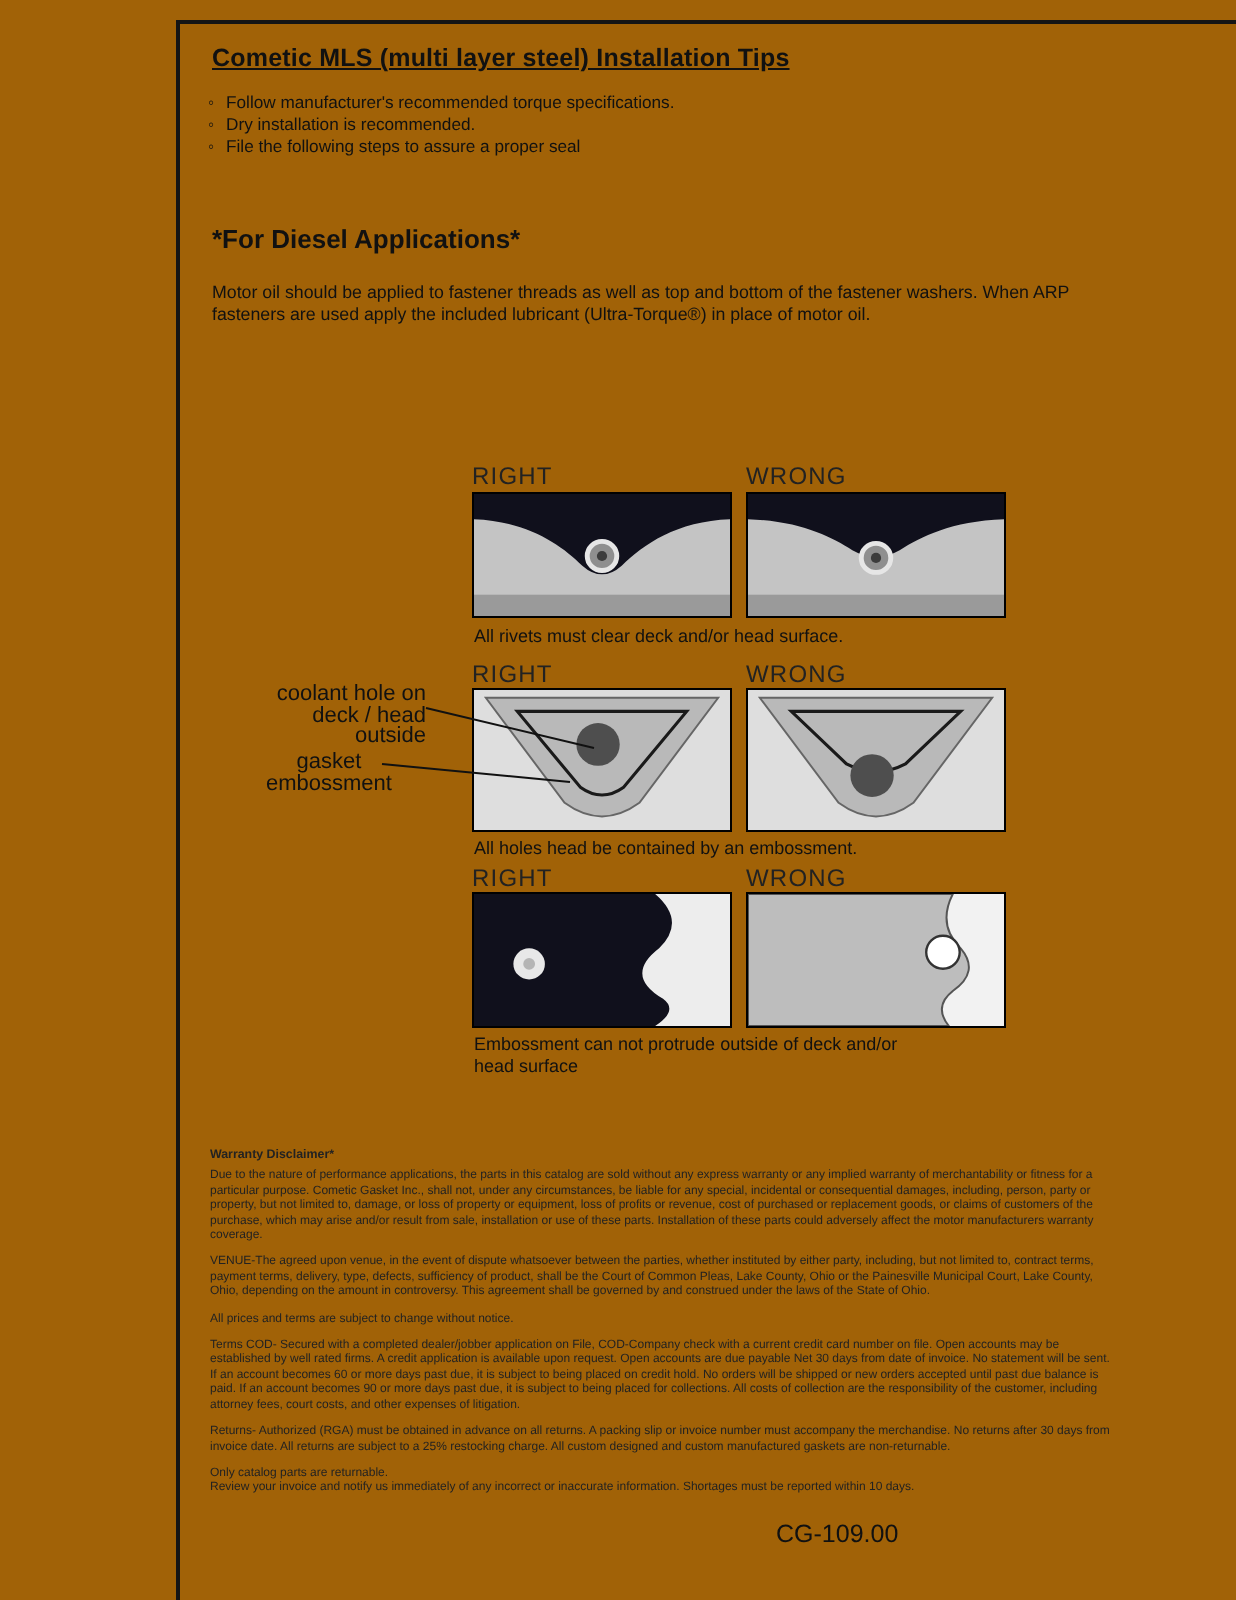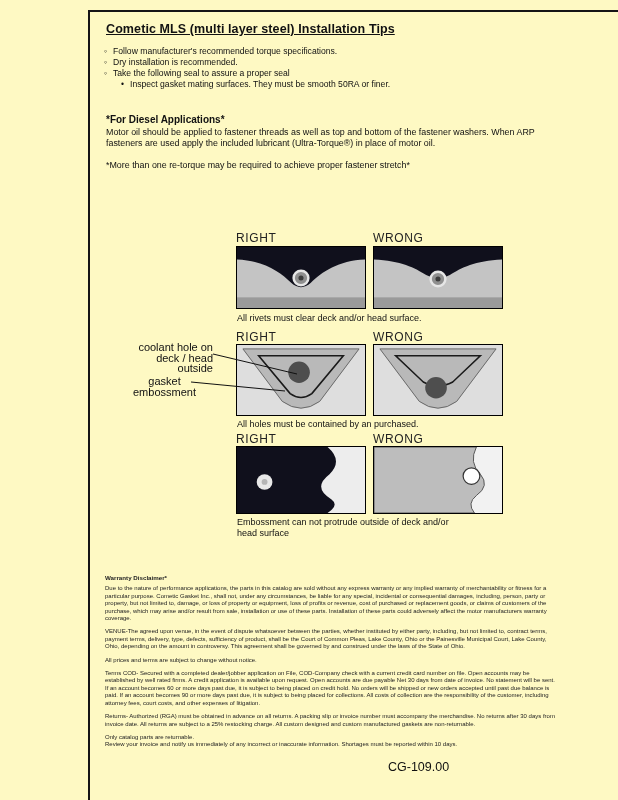--- a/index.html
+++ b/index.html
@@ -2,37 +2,37 @@
 <html><head>
 <meta charset="utf-8">
 <style>
   * { margin:0; padding:0; box-sizing:border-box; }
   html,body { background:#ffffff; }
   body {
     width:618px; height:800px;
     font-family:"Liberation Sans", sans-serif;
     color:#111111;
   }
-  .page { position:relative; width:618px; height:800px; background:#fef9c3; overflow:hidden; }
+  .page { position:relative; width:618px; height:800px; background:#a16207; overflow:hidden; }
   .frame {
     position:absolute; left:88px; top:10px; width:530px; height:790px;
     border-top:2px solid #151515; border-left:2px solid #151515;
   }
   .title {
     position:absolute; left:106px; top:22px;
     font-size:12.5px; font-weight:bold; text-decoration:underline;
     letter-spacing:0.1px;
   }
   .bullets { position:absolute; left:104px; top:46px; width:482px; font-size:8.6px; line-height:11px; }
   .bullet { position:relative; padding-left:9px; }
   .bullet::before { content:"◦"; position:absolute; left:0; top:0; }
   .bullet.sub { padding-left:26px; }
   .bullet.sub::before { content:"•"; left:17px; }
   .diesel { position:absolute; left:106px; top:114px; width:455px; font-size:8.9px; line-height:11.2px; }
-  .diesel h2 { font-size:10px; font-weight:bold; margin-bottom:2px; }
+  .diesel h2 { font-size:13px; font-weight:bold; margin-bottom:16px; }
   .diesel p { margin-bottom:10px; }
   .diesel p.note { margin-bottom:0; }
   .fig-label { position:absolute; width:130px; font-size:12px; letter-spacing:0.6px; color:#222; }
   .fig-box { position:absolute; width:130px; height:63px; border:1px solid #000; background:#fff; overflow:hidden; }
   .fig-box svg { display:block; }
   .fig-caption { position:absolute; font-size:9px; line-height:11px; color:#111; }
   .anno { position:absolute; font-size:11px; line-height:10.5px; color:#111; }
   .anno.right { text-align:right; }
   .pointer-lines { position:absolute; }
   .warranty { position:absolute; left:105px; top:574px; width:452px; font-size:6px; line-height:7.4px; color:#222; }
@@ -46,28 +46,26 @@
 
 <div class="page">
 
   <div class="frame"></div>
 
   <h1 class="title">Cometic MLS (multi layer steel) Installation Tips</h1>
 
   <div class="bullets">
     <div class="bullet"><span>Follow manufacturer's recommended torque specifications.</span></div>
     <div class="bullet"><span>Dry installation is recommended.</span></div>
-    <div class="bullet"><span>Take the following seal to assure a proper seal</span></div>
-    <div class="bullet sub"><span>Inspect gasket mating surfaces.  They must be smooth 50RA or finer.</span></div>
+    <div class="bullet"><span>File the following steps to assure a proper seal</span></div>
   </div>
 
   <div class="diesel">
     <h2>*For Diesel Applications*</h2>
     <p>Motor oil should be applied to fastener threads as well as top and bottom of the fastener washers. When ARP fasteners are used apply the included lubricant (Ultra-Torque®) in place of motor oil.</p>
-    <p class="note">*More than one re-torque may be required to achieve proper fastener stretch*</p>
   </div>
 
   <span class="fig-label" style="left:236px; top:231px;">RIGHT</span>
   <span class="fig-label" style="left:373px; top:231px;">WRONG</span>
 
   <div class="fig-box" style="left:236px; top:246px;">
     <svg width="128" height="61" viewBox="0 0 130 63" preserveAspectRatio="none">
       <rect width="130" height="63" fill="#c4c4c4"></rect>
       <rect y="52" width="130" height="11" fill="#9a9a9a"></rect>
       <path d="M0,0 H130 V13 C103,14 86,26 75,37 Q65,46 55,37 C44,26 27,14 0,13 Z" fill="#10101c"></path>
@@ -110,21 +108,21 @@
       <path d="M22,11 H108 L80,38 Q65,46 50,38 Z" fill="none" stroke="#1a1a1a" stroke-width="1.6"></path>
       <circle cx="63" cy="44" r="11" fill="#4e4e4e"></circle>
     </svg>
   </div>
 
   <svg class="pointer-lines" style="left:185px; top:344px;" width="120" height="55">
     <line x1="28" y1="10" x2="112" y2="30" stroke="#111" stroke-width="1"></line>
     <line x1="6" y1="38" x2="100" y2="47" stroke="#111" stroke-width="1"></line>
   </svg>
 
-  <div class="fig-caption" style="left:237px; top:419px; width:270px;">All holes must be contained by an purchased.</div>
+  <div class="fig-caption" style="left:237px; top:419px; width:270px;">All holes head be contained by an embossment.</div>
 
   <span class="fig-label" style="left:236px; top:432px;">RIGHT</span>
   <span class="fig-label" style="left:373px; top:432px;">WRONG</span>
 
   <div class="fig-box" style="left:236px; top:446px; height:68px;">
     <svg width="128" height="66" viewBox="0 0 130 68" preserveAspectRatio="none">
       <rect width="130" height="68" fill="#ededed"></rect>
       <path d="M0,0 H92 Q108,14 94,28 Q76,42 96,54 Q104,60 92,68 H0 Z" fill="#10101c"></path>
       <circle cx="28" cy="36" r="8" fill="#e8e8e8"></circle>
       <circle cx="28" cy="36" r="3" fill="#b5b5b5"></circle>

